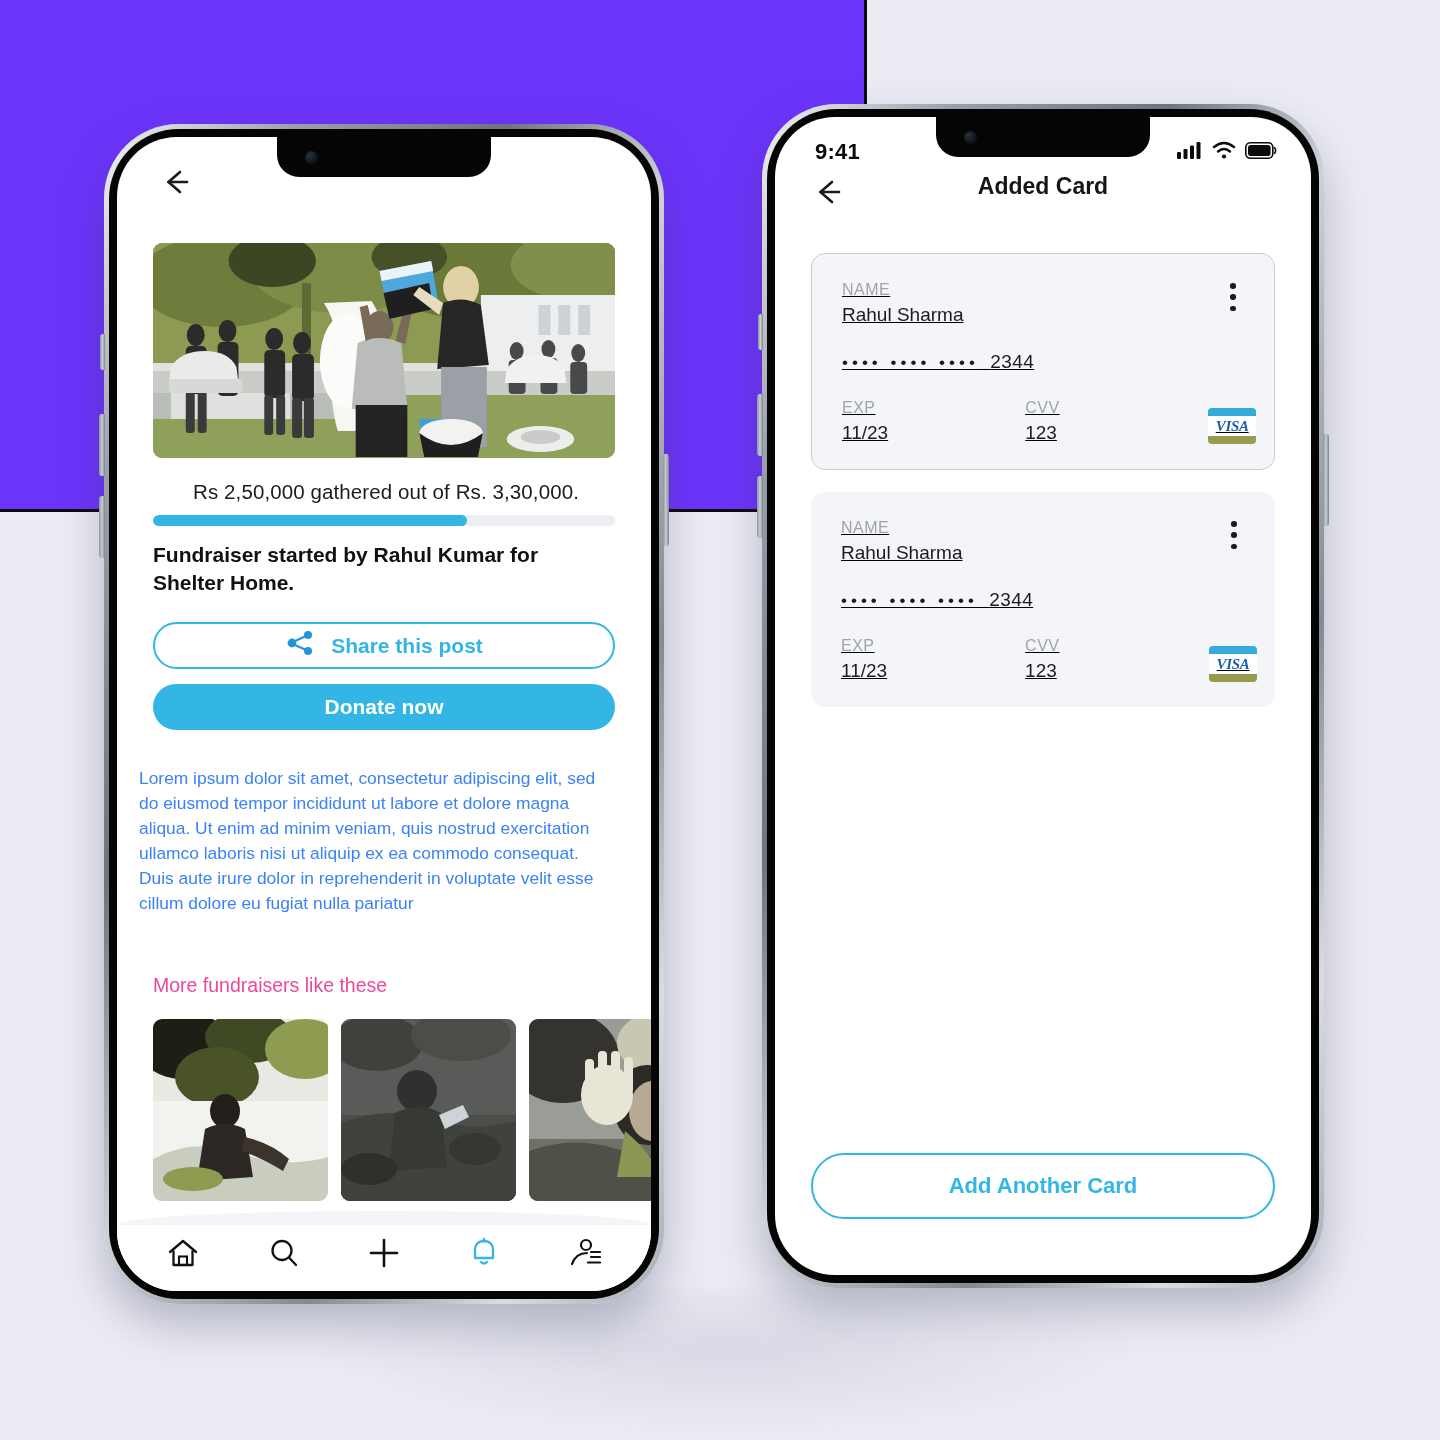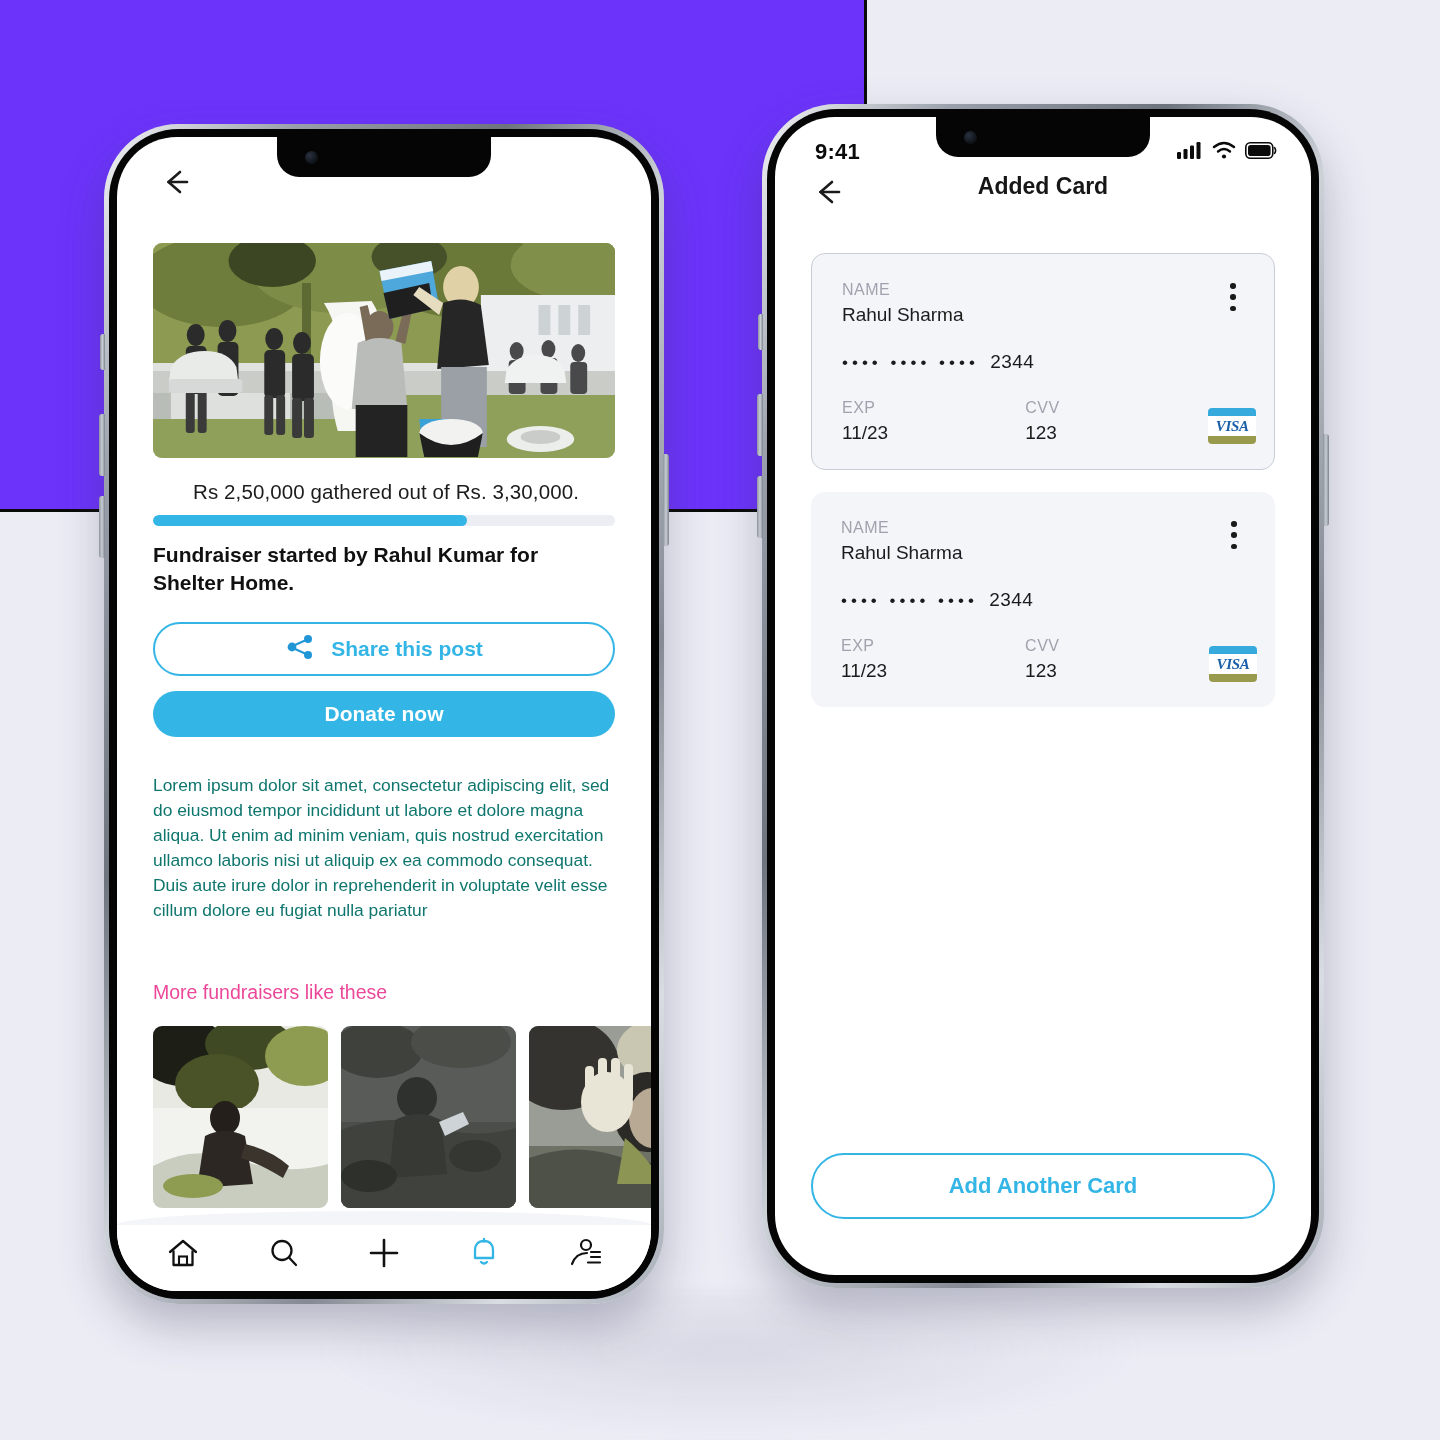--- a/index.html
+++ b/index.html
@@ -85,33 +85,33 @@
     position:relative; overflow:hidden;
   }
   .progress-fill{ height:100%; border-radius:6px; background:#33b5e5; }
 
   .fund-title{
     margin:15px 36px 0 36px; font-size:21px; font-weight:bold; color:#111;
     line-height:1.32;
   }
 
   .btn-share{
-    margin:26px 36px 0 36px; height:54px; border-radius:32px;
+    margin:26px 36px 0 36px; height:47px; border-radius:32px;
     border:2px solid #33b5e5; background:#fff;
     display:flex; align-items:center; justify-content:center; gap:16px; cursor:pointer;
   }
   .btn-share span{ color:#33b5e5; font-size:21px; font-weight:bold; }
   .btn-donate{
     margin:15px 36px 0 36px; height:46px; border-radius:32px;
     background:#33b5e5; display:flex; align-items:center; justify-content:center; cursor:pointer;
   }
   .btn-donate span{ color:#fff; font-size:21px; font-weight:bold; }
 
   .lorem{
-    margin:36px 36px 0 36px; font-size:17.4px; color:#0f766e; line-height:1.43;
+    margin:36px 36px 0 22px; font-size:17.4px; color:#3b82f6; line-height:1.43;
   }
 
   .more-title{
     margin:58px 36px 0 36px; font-size:19.5px; color:#ec4899;
   }
   .thumbs{
     margin:22px 0 0 36px; display:flex; gap:13px;
   }
   .thumb{ width:175px; height:182px; border-radius:9px; overflow:hidden; flex:none; cursor:pointer; }
   .thumb svg{ display:block; width:100%; height:100%; }
@@ -139,21 +139,21 @@
   }
   .r-header .hdr-back{ cursor:pointer; }
   .r-title{
     position:absolute; left:0; right:0; text-align:center;
     font-size:23px; color:#161616; pointer-events:none;
   }
 
   .cards{ padding:14px 36px 0 36px; display:flex; flex-direction:column; gap:22px; }
   .card{
     background:#f4f5f9; border-radius:14px; padding:27px 18px 25px 30px;
-    position:relative; cursor:pointer;
+    position:relative; cursor:pointer;text-decoration:underline;
   }
   .card.selected{ border:1.5px solid #c9ccd6; }
   .card-label{ font-size:16px; color:#a0a3ae; letter-spacing:.5px; }
   .card-name{ font-size:19px; color:#1b1b1b; margin-top:5px; font-weight:500; }
   .card-number{
     margin-top:25px; font-size:19px; color:#1b1b1b; letter-spacing:.4px; font-weight:500;
   }
   .card-number .dots{ letter-spacing:4px; font-size:17px; }
   .card-bottom{ display:flex; align-items:flex-end; margin-top:26px; }
   .cb-col{ width:200px; }

